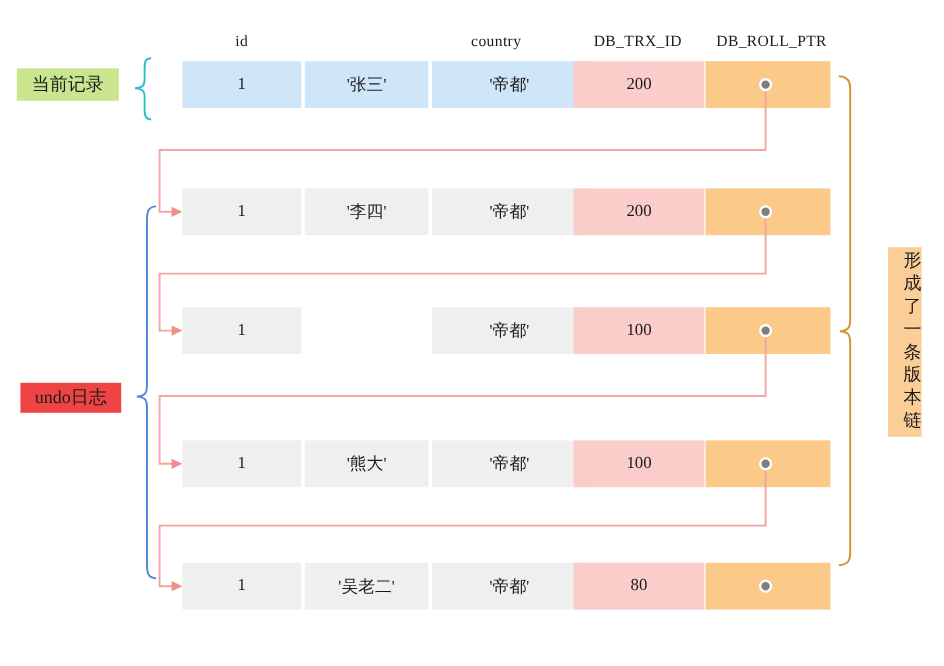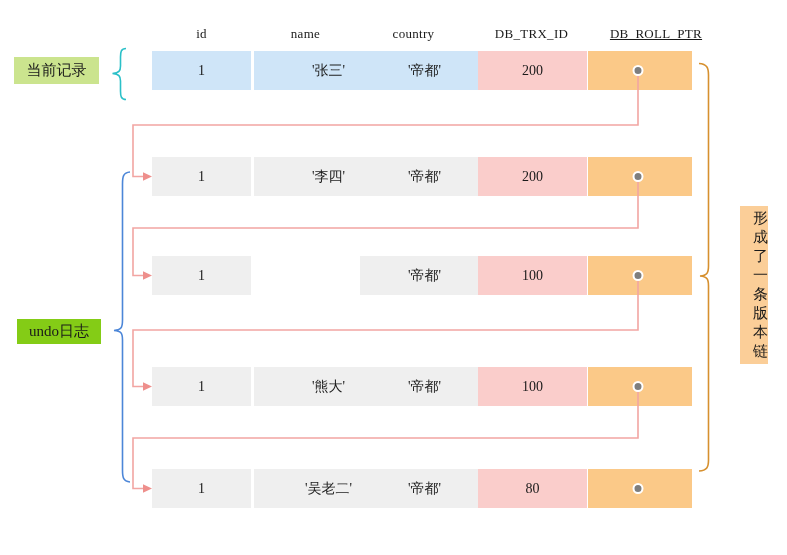--- a/index.html
+++ b/index.html
@@ -7,49 +7,48 @@
     position:relative;width:787px;height:555px;background:#ffffff;overflow:hidden;
     font-family:"Liberation Serif","DejaVu Serif",serif;color:#1a1a1a;
   }
   
   .col-header{position:absolute;top:24px;height:20px;font-size:13px;text-align:left;
     display:flex;align-items:center;justify-content:center;letter-spacing:.3px;}
   .h-id{left:152px;width:99px;}
   .h-name{left:254px;width:103px;}
   .h-country{left:360px;width:107px;}
   .h-trx{left:478px;width:107px;}
-  .h-roll{left:604px;width:104px;text-decoration:underline;}
+  .h-roll{left:591px;width:104px;}
   
   .row{position:absolute;left:0;width:787px;height:39px;}
   .cell{position:absolute;top:0;height:39px;display:flex;align-items:center;justify-content:center;
     font-size:14px;}
   .c-id{left:152px;width:99px;}
-  .c-name{left:254px;width:103px;padding-left:23px;}
+  .c-name{left:254px;width:103px;}
   .c-country{left:360px;width:129px;}
   .c-trx{left:478px;width:109px;background:#facdcb;}
   .c-roll{left:588px;width:104px;background:#fbc988;}
   .row-current .c-id,.row-current .c-name,.row-current .c-country{background:#cfe5f8;}
   .row-undo .c-id,.row-undo .c-name,.row-undo .c-country{background:#efefef;}
   
   .tag{position:absolute;display:flex;align-items:center;justify-content:center;
     font-size:15px;}
   .tag-current{left:14px;top:57px;width:85px;height:27px;background:#cbe48e;}
-  .tag-undo{left:17px;top:319px;width:84px;height:25px;background:#84cc16;}
+  .tag-undo{left:17px;top:319px;width:84px;height:25px;background:#ef4444;}
   .tag-chain{left:740px;top:206px;width:28px;background:#fbce98;
     text-align:right;line-height:19px;padding:3px 0;word-break:break-all;display:block;}
   
   #overlay{position:absolute;left:0;top:0;width:787px;height:555px;pointer-events:none;}
 </style>
 </head>
 <body>
 
 <div id="canvas">
 
   <div class="col-header h-id">id</div>
-  <div class="col-header h-name">name</div>
   <div class="col-header h-country">country</div>
   <div class="col-header h-trx">DB_TRX_ID</div>
   <div class="col-header h-roll">DB_ROLL_PTR</div>
 
   <div class="row row-current" style="top:51px">
     <div class="cell c-id">1</div>
     <div class="cell c-name">'张三'</div>
     <div class="cell c-country">'帝都'</div>
     <div class="cell c-trx">200</div>
     <div class="cell c-roll"></div>

